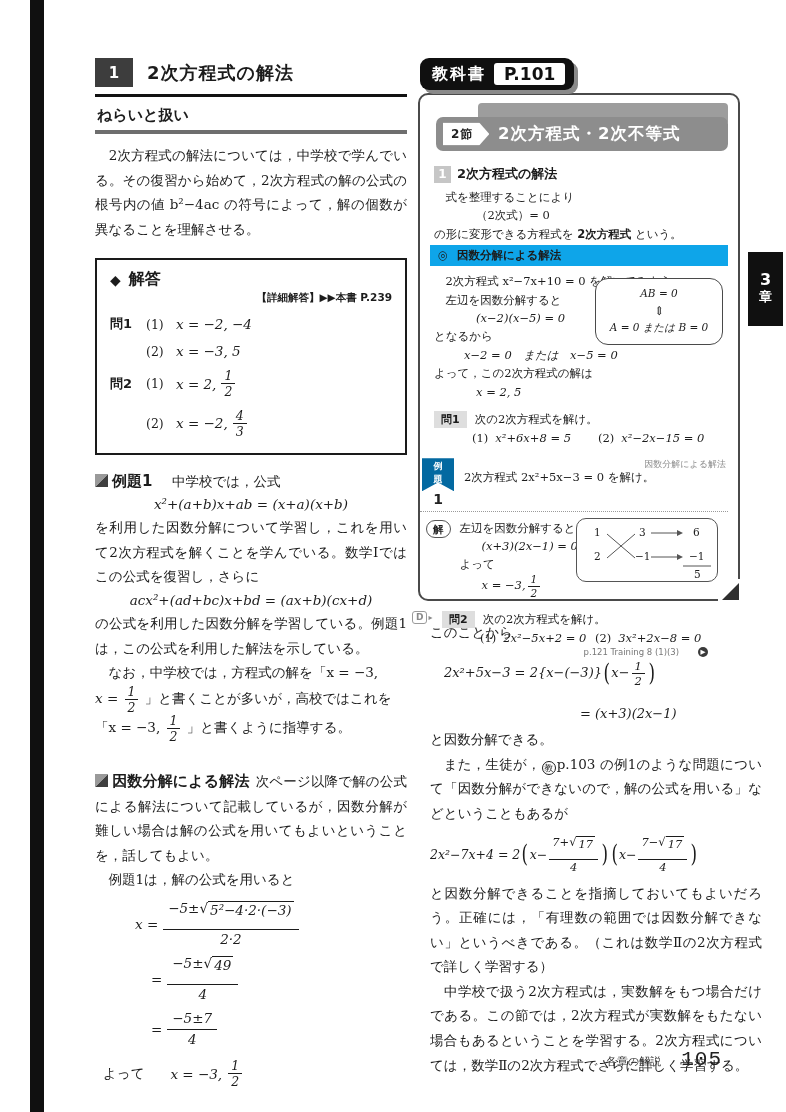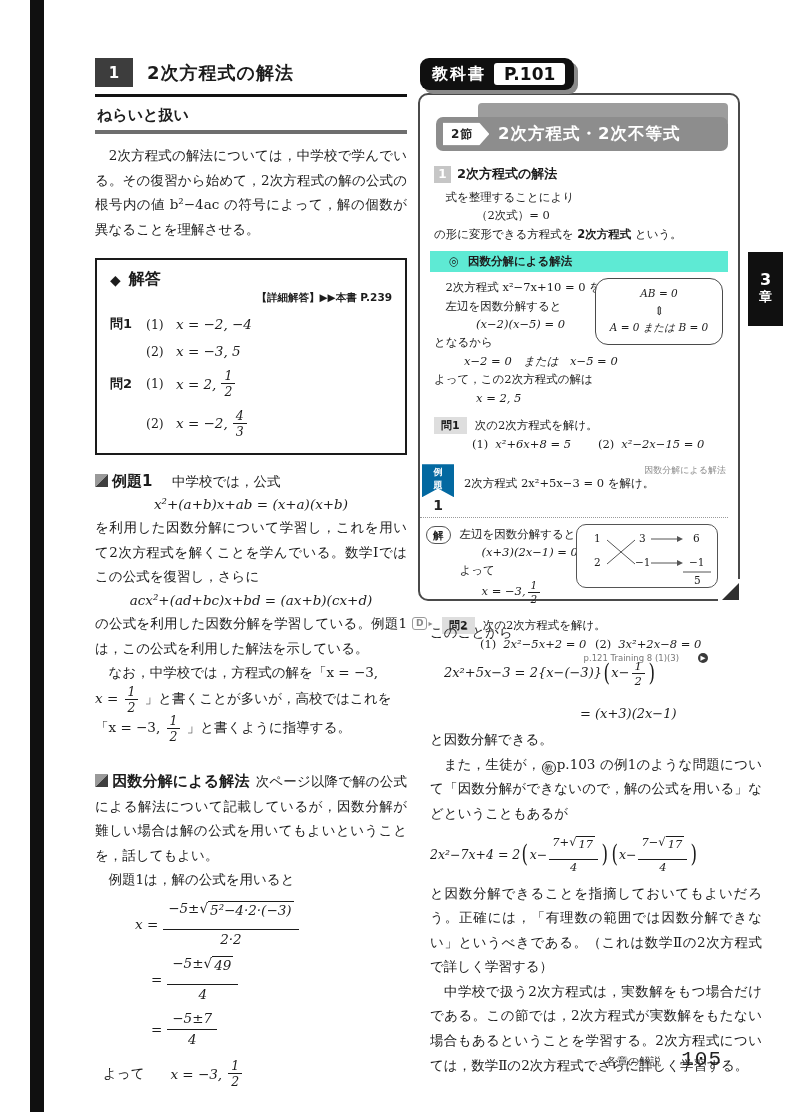--- a/index.html
+++ b/index.html
@@ -72,21 +72,21 @@
   .tb-banner-badge { position:absolute; left:7px; top:50%; transform:translateY(-50%); background:#fff; color:#222;
     font:bold 12px "DejaVu Sans","Liberation Sans",sans-serif; padding:3px 16px 3px 8px;
     clip-path:polygon(0 0,78% 0,100% 50%,78% 100%,0 100%); }
 
   .tb-h { display:flex; align-items:center; gap:6px; margin:14px 14px 5px; font:bold 13px "DejaVu Sans","Liberation Sans",sans-serif; }
   .tb-h-num { width:17px; height:17px; background:#c6c6c6; color:#fff; display:flex; align-items:center; justify-content:center;
     font:bold 12px "DejaVu Sans","Liberation Sans",sans-serif; }
   .tb-line { font-size:11.5px; line-height:1.6; margin:0 14px; }
   .tb-ind { margin-left:56px; }
   .tb-bold { font-family:"DejaVu Sans","Liberation Sans",sans-serif; font-weight:bold; }
-  .tb-method { background:#5eead4; margin:8px 10px 6px; padding:3px 19px; font:bold 11.5px "DejaVu Sans","Liberation Sans",sans-serif; }
+  .tb-method { background:#0ea5e9; margin:2px 10px 6px; padding:3px 8px; font:bold 11.5px "DejaVu Sans","Liberation Sans",sans-serif; }
   .tb-method .mark { margin-right:5px; }
 
   .ab-box { position:absolute; right:15px; top:183px; width:128px; border:1.2px solid #4a4a4a; border-radius:13px;
     text-align:center; padding:7px 4px 8px; font-size:10.5px; line-height:1.5; background:#fff; }
   .ab-arrow { font-size:12px; }
 
   .tb-q { display:flex; align-items:flex-start; gap:8px; margin:10px 14px 0; }
   .q-label { background:#dedede; font:bold 11px "DejaVu Sans","Liberation Sans",sans-serif; padding:1px 7px; white-space:nowrap; }
   .q-lead { font-size:11.5px; line-height:1.5; }
   .tb-items { display:flex; margin:3px 14px 0 52px; font-size:11.5px; }

